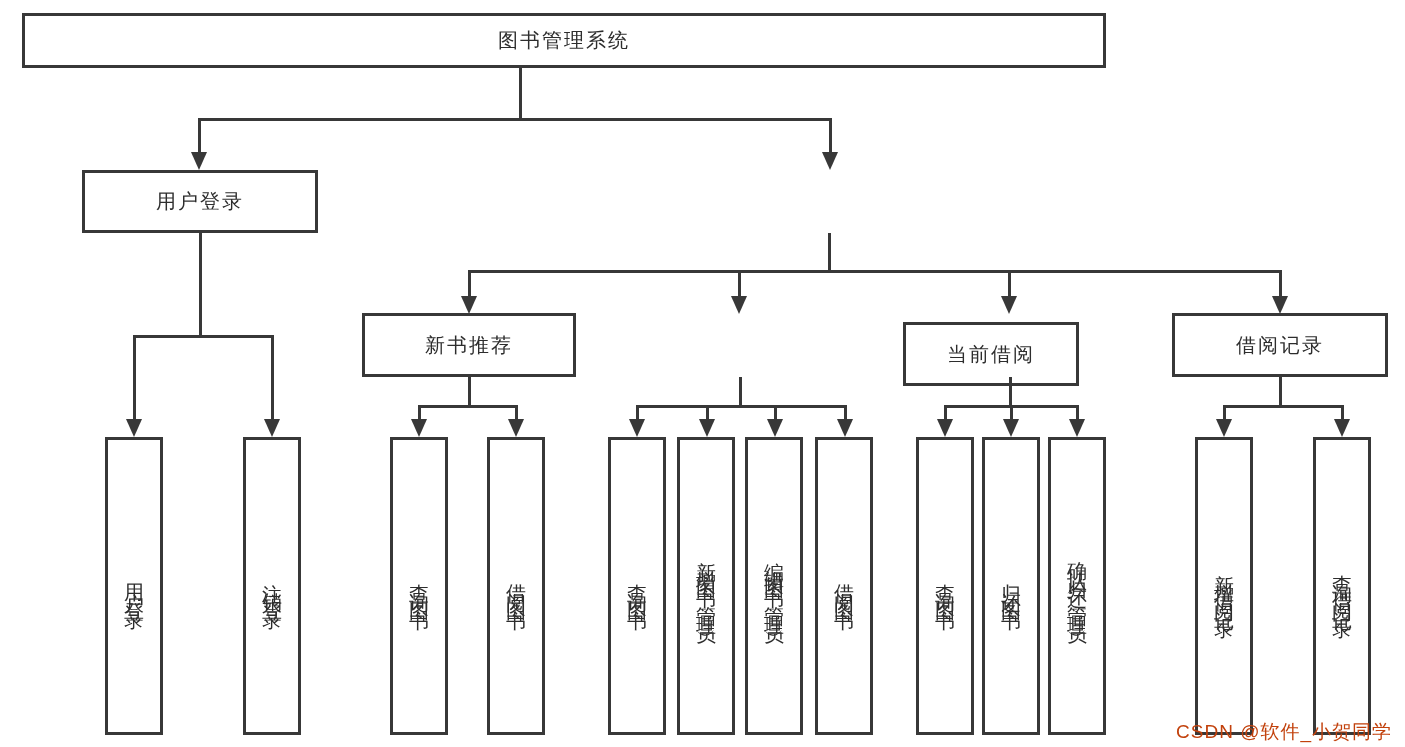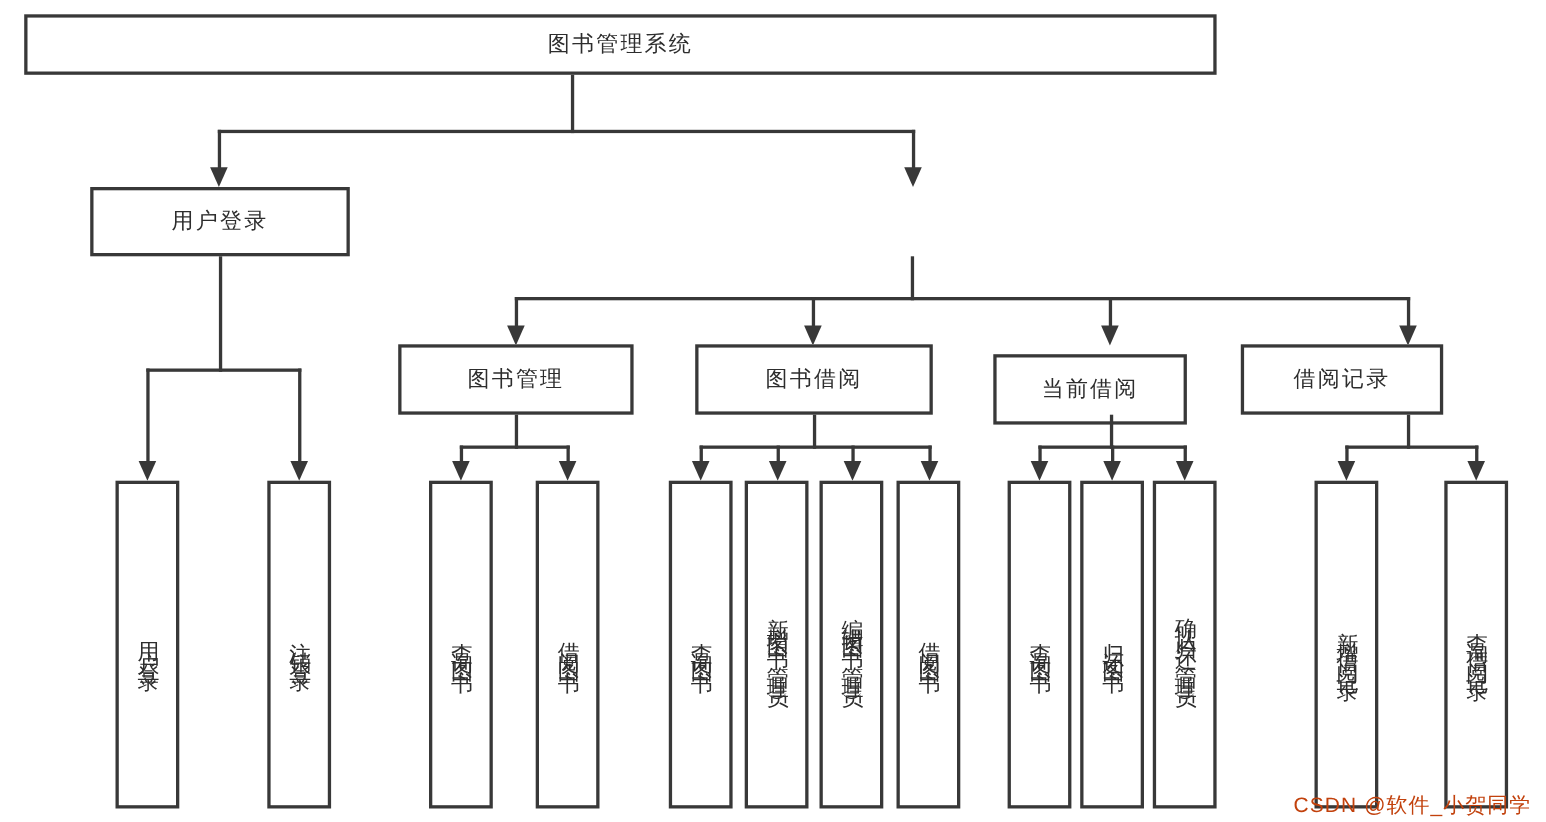--- a/index.html
+++ b/index.html
@@ -79,24 +79,23 @@
   <div class="line" style="left:468px;top:270px;width:814px;height:3px"></div>
   <div class="line" style="left:468px;top:270px;width:3px;height:29px"></div>
   <div class="arrow" style="left:461px;top:296px"></div>
   <div class="line" style="left:738px;top:270px;width:3px;height:29px"></div>
   <div class="arrow" style="left:731px;top:296px"></div>
   <div class="line" style="left:1008px;top:270px;width:3px;height:29px"></div>
   <div class="arrow" style="left:1001px;top:296px"></div>
   <div class="line" style="left:1279px;top:270px;width:3px;height:29px"></div>
   <div class="arrow" style="left:1272px;top:296px"></div>
 
-  <div class="box" style="left:362px;top:313px;width:214px;height:64px">图书管理</div>
-  <div class="box" style="left:632px;top:313px;width:216px;height:64px">图书借阅</div>
+  <div class="box" style="left:362px;top:313px;width:214px;height:64px">新书推荐</div>
   <div class="box" style="left:903px;top:322px;width:176px;height:64px">当前借阅</div>
-  <div class="box" style="left:1128px;top:313px;width:184px;height:64px">借阅记录</div>
+  <div class="box" style="left:1172px;top:313px;width:216px;height:64px">借阅记录</div>
 
   <div class="line" style="left:468px;top:377px;width:3px;height:31px"></div>
   <div class="line" style="left:418px;top:405px;width:100px;height:3px"></div>
   <div class="line" style="left:418px;top:405px;width:3px;height:17px"></div>
   <div class="arrow" style="left:411px;top:419px"></div>
   <div class="line" style="left:515px;top:405px;width:3px;height:17px"></div>
   <div class="arrow" style="left:508px;top:419px"></div>
 
   <div class="line" style="left:739px;top:377px;width:3px;height:31px"></div>
   <div class="line" style="left:636px;top:405px;width:211px;height:3px"></div>

